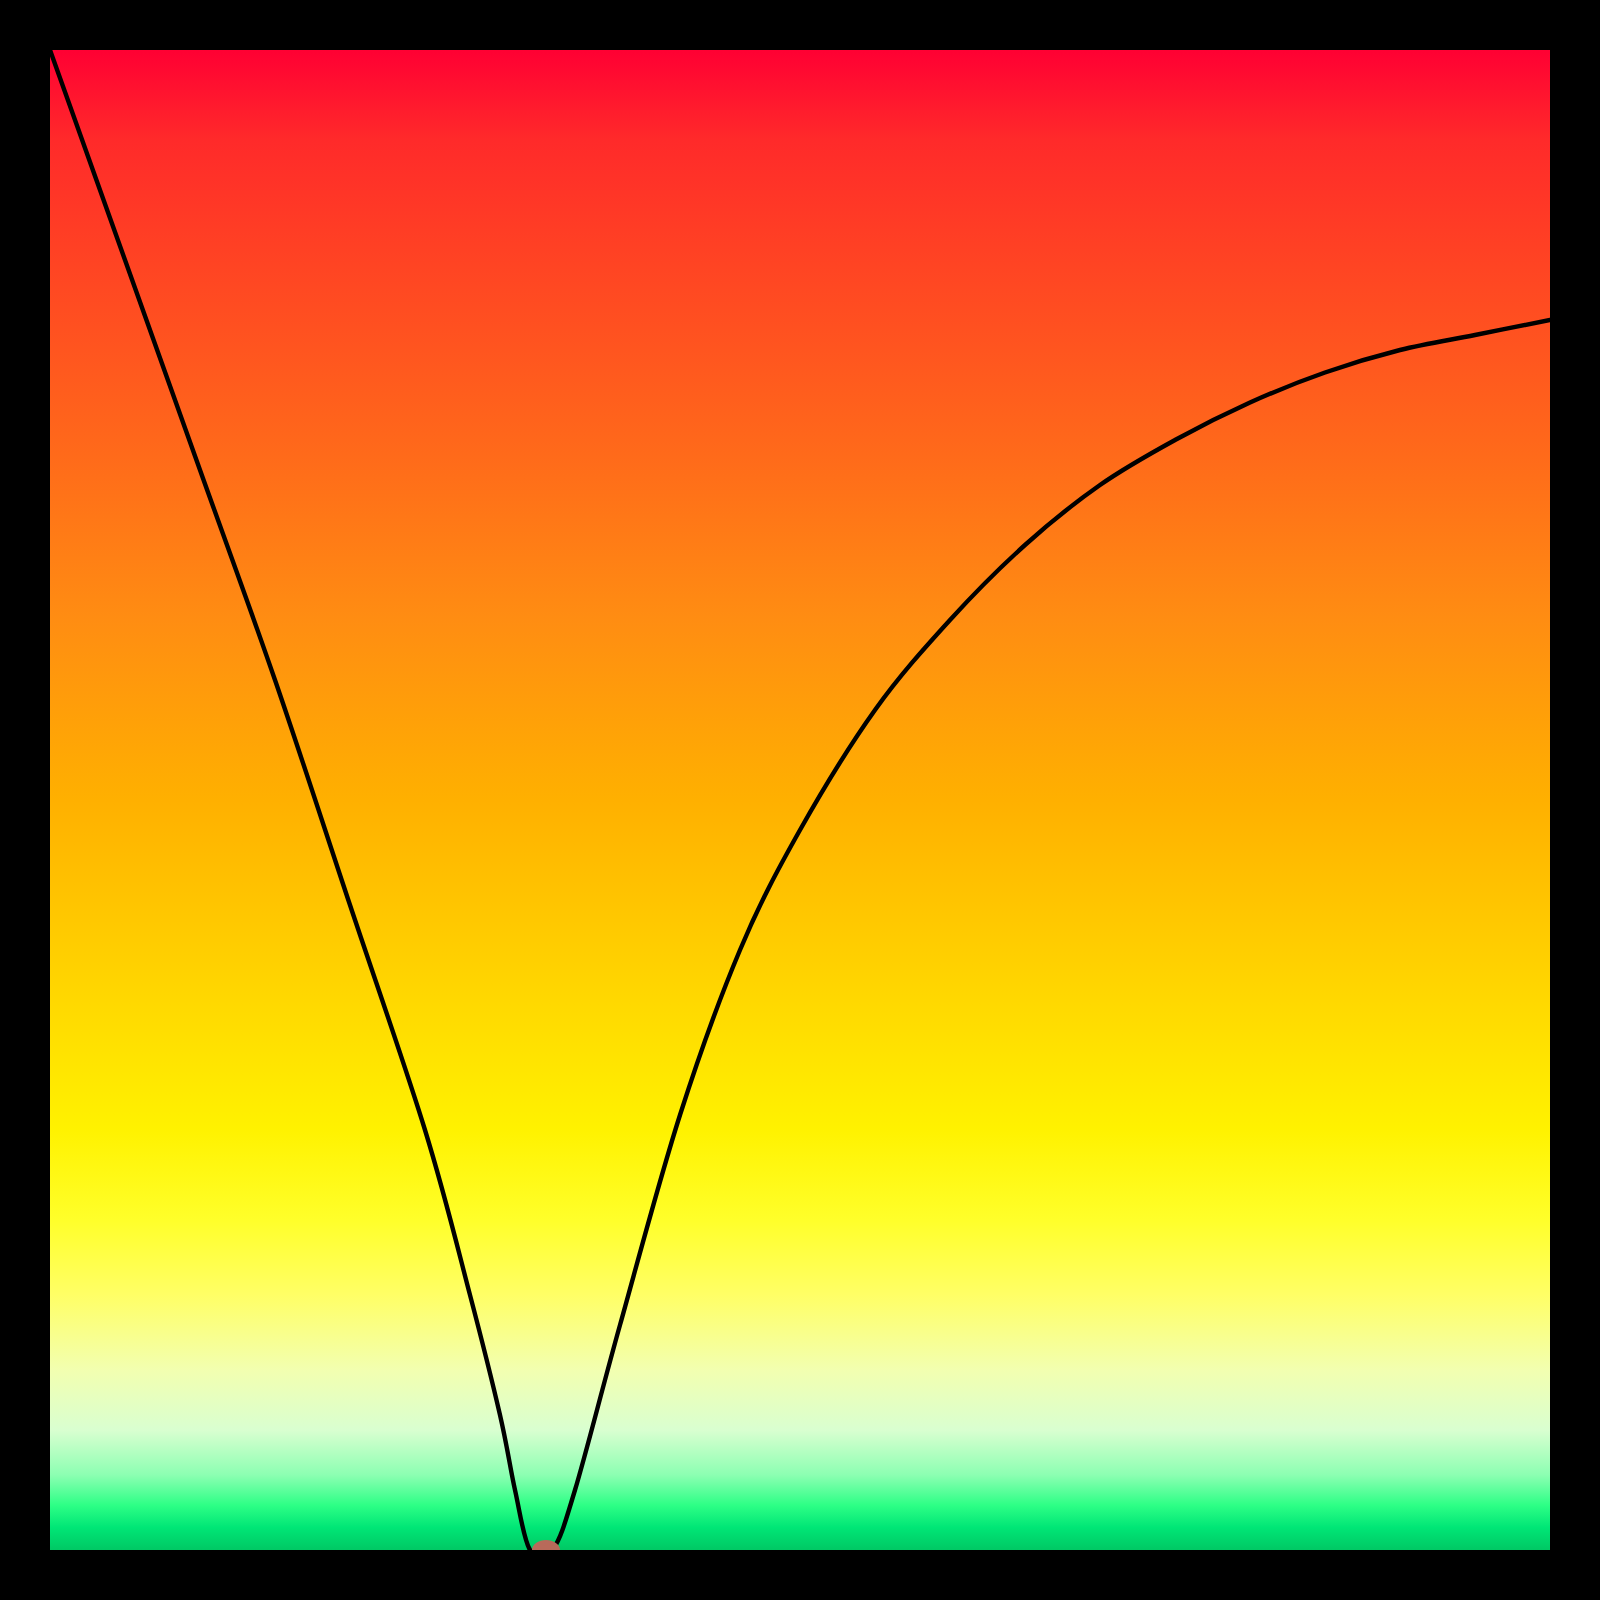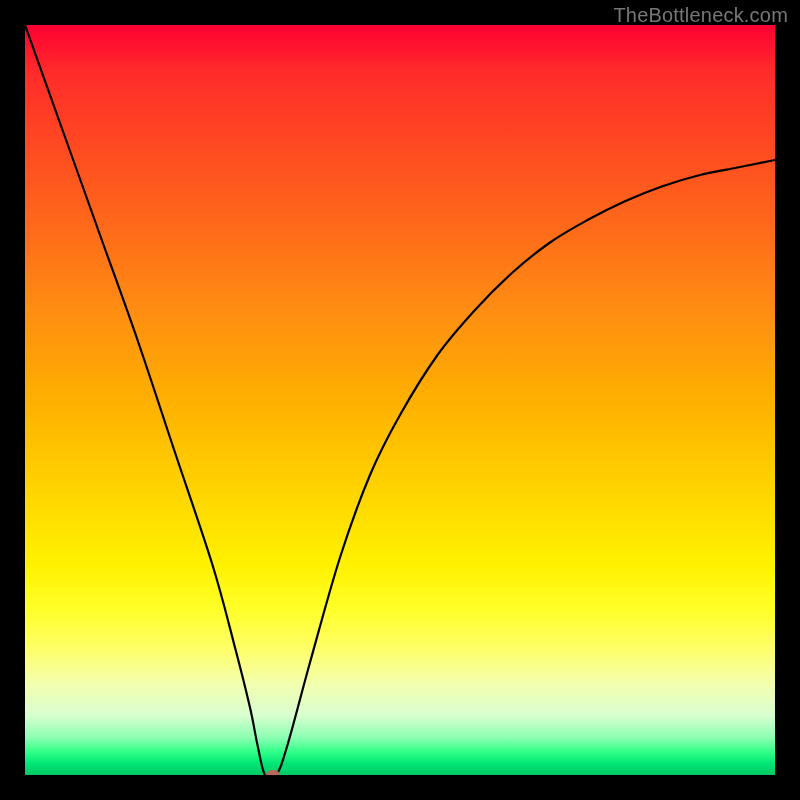--- a/index.html
+++ b/index.html
@@ -66,14 +66,13 @@
 <div class="frame">
 
   <div class="plot-area">
     <div class="gradient-bg"></div>
     <svg class="curve" viewBox="0 0 750 750" preserveAspectRatio="none">
       <path fill="none" stroke="#000" stroke-width="2.2" stroke-linejoin="round" stroke-linecap="round" d="M 0.00 0.00 C 6.25 17.50, 25.00 70.00, 37.50 105.00 C 50.00 140.00, 62.50 175.00, 75.00 210.00 C 87.50 245.00, 100.00 278.75, 112.50 315.00 C 125.00 351.25, 137.50 390.00, 150.00 427.50 C 162.50 465.00, 177.50 507.50, 187.50 540.00 C 197.50 572.50, 203.75 598.75, 210.00 622.50 C 216.25 646.25, 221.25 666.25, 225.00 682.50 C 228.75 698.75, 230.00 708.75, 232.50 720.00 C 235.00 731.25, 236.88 745.00, 240.00 750.00 C 243.13 755.00, 247.50 755.00, 251.25 750.00 C 255.00 745.00, 256.88 738.75, 262.50 720.00 C 268.13 701.25, 276.25 668.75, 285.00 637.50 C 293.75 606.25, 305.00 563.75, 315.00 532.50 C 325.00 501.25, 335.00 473.75, 345.00 450.00 C 355.00 426.25, 363.75 410.00, 375.00 390.00 C 386.25 370.00, 400.00 347.50, 412.50 330.00 C 425.00 312.50, 437.50 298.75, 450.00 285.00 C 462.50 271.25, 475.00 258.75, 487.50 247.50 C 500.00 236.25, 512.50 226.25, 525.00 217.50 C 537.50 208.75, 550.00 201.88, 562.50 195.00 C 575.00 188.13, 587.50 181.88, 600.00 176.25 C 612.50 170.63, 625.00 165.63, 637.50 161.25 C 650.00 156.88, 662.50 153.13, 675.00 150.00 C 687.50 146.88, 700.00 145.00, 712.50 142.50 C 725.00 140.00, 743.75 136.25, 750.00 135.00"></path>
     </svg>
     <div class="marker" style="left: 240.5px; top: 745px; width: 14px; height: 10px; background: rgb(184, 106, 90);"></div>
   </div>
 
-  <div class="watermark">TheBottleneck.com</div>
 </div>
 
 </body></html>

